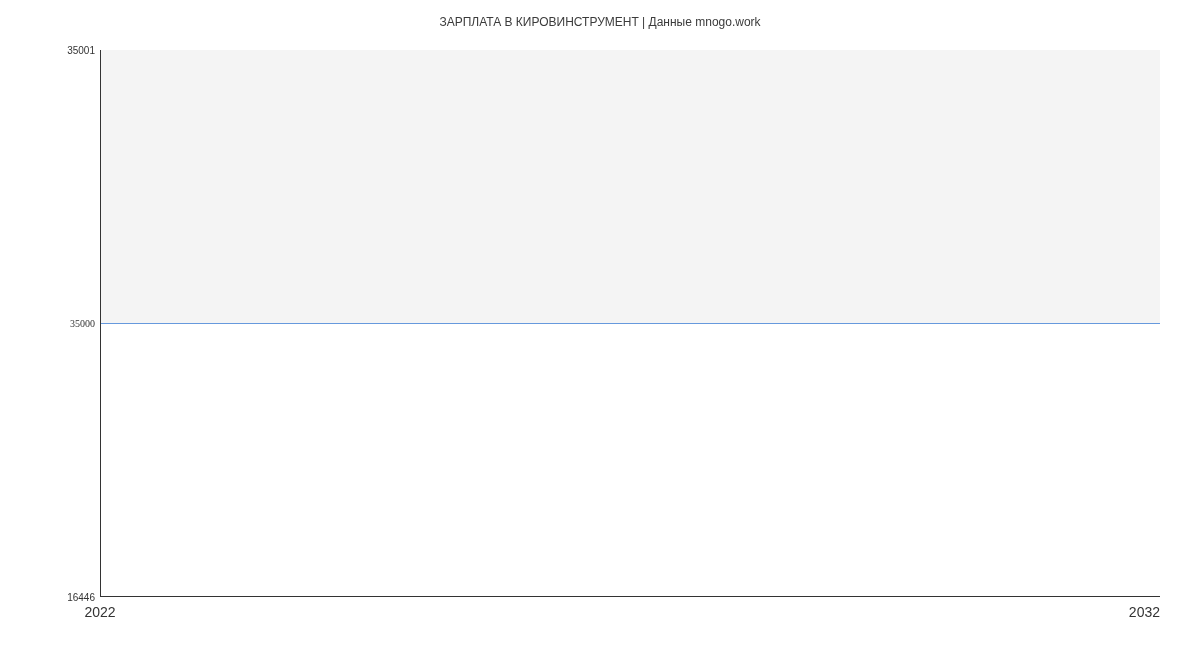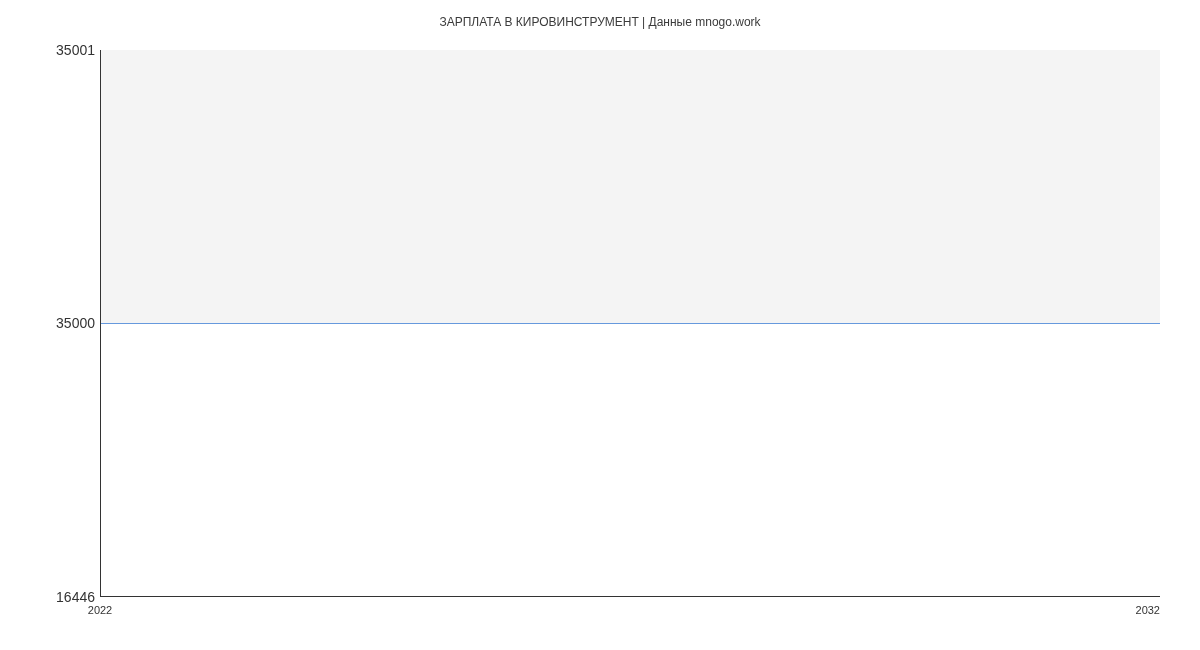--- a/index.html
+++ b/index.html
@@ -42,32 +42,32 @@
       position: absolute;
       left: 0;
       width: 100%;
       top: 50%;
       height: 0;
       border-top: 1.5px solid #6699dd;
     }
     .y-tick {
       position: absolute;
       right: 1105px;
-      font-size: 14px;
+      font-size: 10px;
       color: #333;
       text-align: right;
       transform: translateY(-50%);
     }
     .y-tick-0 { top: 597px; }
-    .y-tick-1 { top: 323px; }
+    .y-tick-1 { top: 323px; font-family: Liberation Serif, serif; }
     .y-tick-2 { top: 50px; }
     .x-tick {
       position: absolute;
       top: 604px;
-      font-size: 11px;
+      font-size: 14px;
       color: #333;
       transform: translateX(-50%);
     }
     .x-tick-0 { left: 100px; }
     .x-tick-1 { left: 1160px; transform: translateX(-100%); }
   </style>
 </head>
 <body>
 
 <div class="chart-title">ЗАРПЛАТА В  КИРОВИНСТРУМЕНТ | Данные mnogo.work</div>

